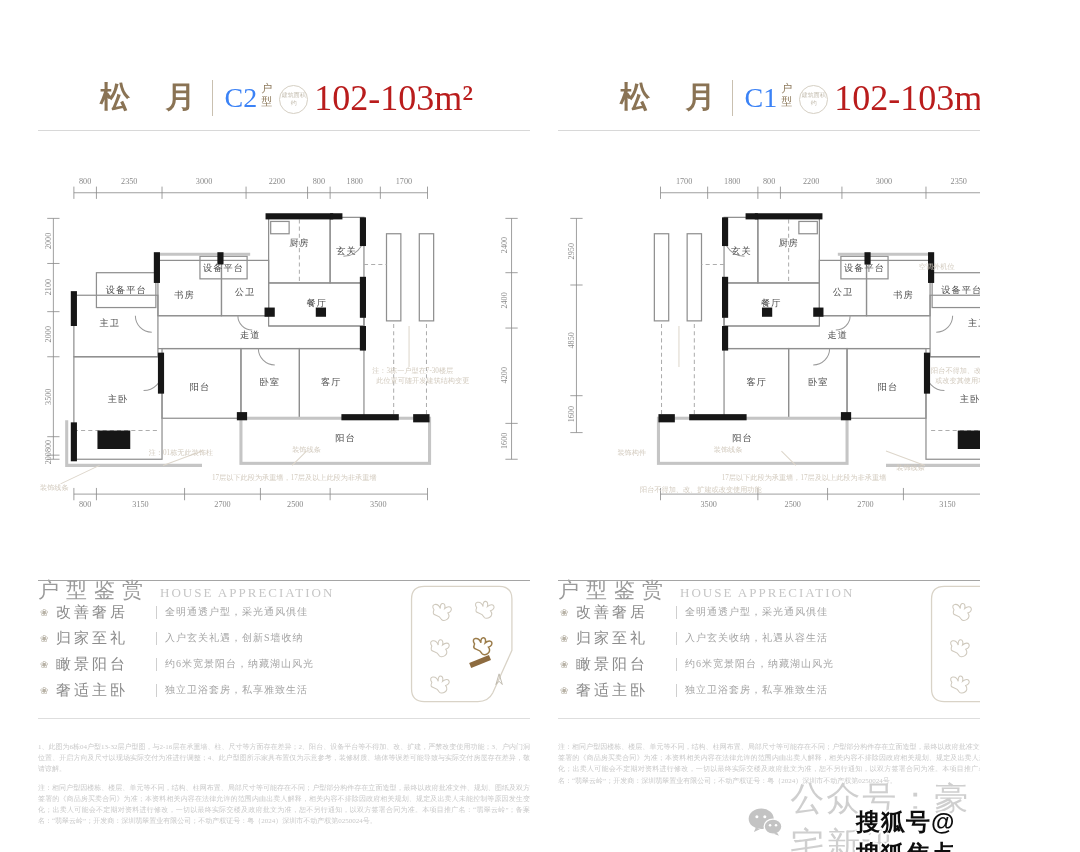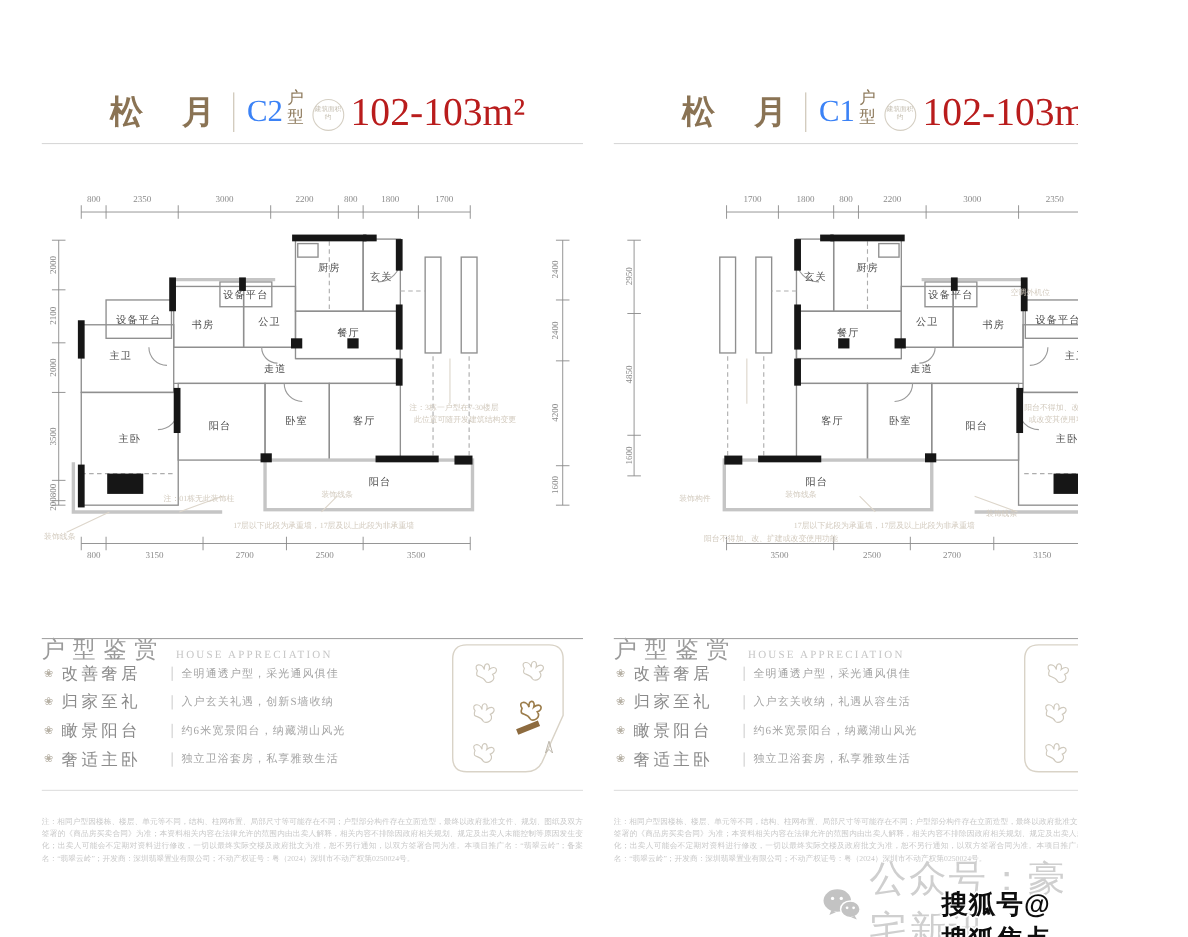--- a/index.html
+++ b/index.html
@@ -7,40 +7,40 @@
         font-family:"Liberation Serif","DejaVu Serif",serif;}
   .col{position:absolute;top:0;width:500px;height:852px;}
   .col.left{left:38px;}
   .col.right{left:558px;}
 
   
   .title-row{position:absolute;top:76px;left:62px;display:flex;align-items:center;color:#8c7557;}
   .t-project{font-size:30px;letter-spacing:14px;font-weight:bold;color:#8a7354;white-space:nowrap;}
   .t-bar{width:1px;height:36px;background:#c9c0b0;margin:0 12px 0 2px;}
   .t-code{font-size:28px;color:#3b82f6;line-height:1;}
-  .t-suffix{display:inline-block;width:1.1em;font-size:15px;line-height:1.15;color:#8d795b;
+  .t-suffix{display:inline-block;width:1.1em;font-size:11px;line-height:1.15;color:#8d795b;
             word-break:break-all;margin:6px 4px 12px 4px;}
   .t-badge{width:27px;height:27px;border:1px solid #d5cfc3;border-radius:50%;color:#c2bbad;
            font-size:6px;line-height:1.2;display:flex;align-items:center;justify-content:center;
            text-align:center;margin:4px 6px 0 2px;flex:none;}
   .t-area{font-size:36px;color:#b91c1c;line-height:1;white-space:nowrap;}
   .title-rule{position:absolute;top:130px;left:0;width:492px;height:1px;background:#d8d8d8;}
 
   
   .plan-wrap{position:absolute;top:162px;width:492px;height:366px;}
   svg text{font-family:"Liberation Serif","DejaVu Serif",serif;}
   .dim{font-size:8px;fill:#8a8a8a;text-anchor:middle;}
   .room{font-size:9px;fill:#4c4c4c;text-anchor:middle;letter-spacing:1px;}
   .note{font-size:7px;fill:#d3cbbf;}
   .note.mid{text-anchor:middle;}
 
   
   .app-head{position:absolute;top:576px;left:0;display:flex;align-items:flex-end;}
   .app-title{font-size:21px;letter-spacing:7px;color:#9a9a9a;}
-  .app-sub{font-size:10px;letter-spacing:2px;color:#c6c6c6;margin:0 0 3px 10px;}
+  .app-sub{font-size:13px;letter-spacing:2px;color:#c6c6c6;margin:0 0 3px 10px;}
   .app-rule{position:absolute;top:580px;left:0;width:492px;height:1px;background:#a5a5a5;}
   .features{position:absolute;top:599px;left:2px;}
   .feature{display:flex;align-items:center;height:26px;}
   .f-ico{font-size:10px;color:#b7b1a5;width:16px;}
   .f-key{font-size:15px;letter-spacing:3px;color:#8b8b8b;width:92px;}
   .f-div{width:1px;height:13px;background:#cfcfcf;margin:0 8px;}
   .f-val{font-size:10px;color:#a5a5a5;letter-spacing:1px;}
   .minimap{position:absolute;top:582px;left:368px;width:120px;height:126px;}
   .feat-rule{position:absolute;top:718px;left:0;width:492px;height:1px;background:#dedede;}
 
@@ -240,20 +240,21 @@
     </g>
     <g>
       <path transform="translate(70,60)" d="M0,7 C-3,1 -10,5 -7,-2 C-11,-8 -3,-9 -1,-3 C-2,-10 5,-9 3,-3 C9,-8 12,-1 6,1 C10,6 2,10 0,7 Z" fill="none" stroke="#9b7c4a" stroke-width="1.4"></path>
       <rect x="58" y="72" width="20" height="5" fill="#8d6b3f" transform="rotate(-22 68 74)"></rect>
     </g>
     <path d="M86,86 l3,10 l-3,-3 l-3,3 Z" fill="none" stroke="#b7b1a5" stroke-width="0.8"></path>
   </svg>
   <div class="feat-rule"></div>
 
   <div class="disclaimer">
+    <p>1、此图为6栋04户型13-32层户型图，与2-16层在承重墙、柱、尺寸等方面存在差异；2、阳台、设备平台等不得加、改、扩建，严禁改变使用功能；3、户内门洞位置、开启方向及尺寸以现场实际交付为准进行调整；4、此户型图所示家具布置仅为示意参考，装修材质、墙体等误差可能导致与实际交付房屋存在差异，敬请谅解。</p>
     <p>注：相同户型因楼栋、楼层、单元等不同，结构、柱网布置、局部尺寸等可能存在不同；户型部分构件存在立面造型，最终以政府批准文件、规划、图纸及双方签署的《商品房买卖合同》为准；本资料相关内容在法律允许的范围内由出卖人解释，相关内容不排除因政府相关规划、规定及出卖人未能控制等原因发生变化；出卖人可能会不定期对资料进行修改，一切以最终实际交楼及政府批文为准，恕不另行通知，以双方签署合同为准。本项目推广名：“翡翠云岭”；备案名：“翡翠云岭”；开发商：深圳翡翠置业有限公司；不动产权证号：粤（2024）深圳市不动产权第0250024号。</p>
   </div>
 </div>
 
 <div class="col right">
   <div class="title-row">
     <span class="t-project">松 月</span>
     <span class="t-bar"></span>
     <span class="t-code">C1</span>
     <span class="t-suffix">户型</span>

